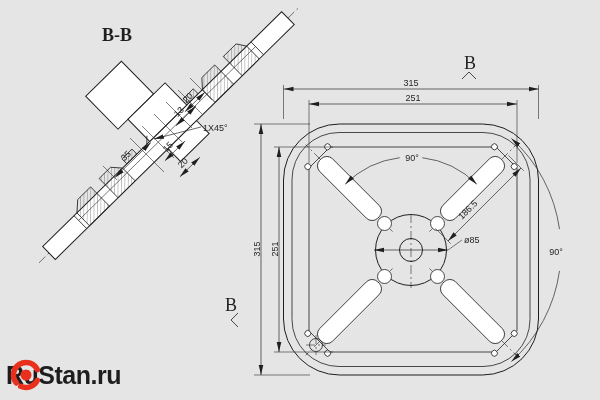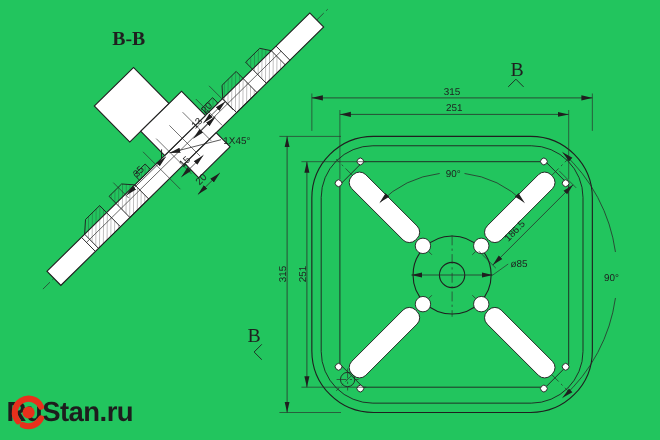--- a/index.html
+++ b/index.html
@@ -1,16 +1,16 @@
 <!DOCTYPE html>
 <html><head>
 <meta charset="utf-8">
 <style>
   html,body{margin:0;padding:0;background:#fff;}
-  .stage{position:relative;width:600px;height:400px;background:#22c55e;overflow:hidden;
+  .stage{position:relative;width:600px;height:400px;background:#e5e5e5;overflow:hidden;
          font-family:"Liberation Sans",sans-serif;}
   svg{position:absolute;left:0;top:0;}
   .ln{stroke:#1f1f1f;stroke-width:1;fill:none;}
   .ln2{stroke:#1f1f1f;stroke-width:0.8;fill:none;}
   .thin{stroke:#2a2a2a;stroke-width:0.6;fill:none;}
   .cl{stroke:#2a2a2a;stroke-width:0.6;fill:none;stroke-dasharray:9 3 2 3;}
   .dim{stroke:#2a2a2a;stroke-width:0.7;fill:none;}
   .white{fill:#ffffff;}
   .hatched{fill:url(#hatch);stroke:#1f1f1f;stroke-width:0.8;}
   text.t{font-family:"Liberation Sans",sans-serif;font-size:9px;fill:#1f1f1f;}

